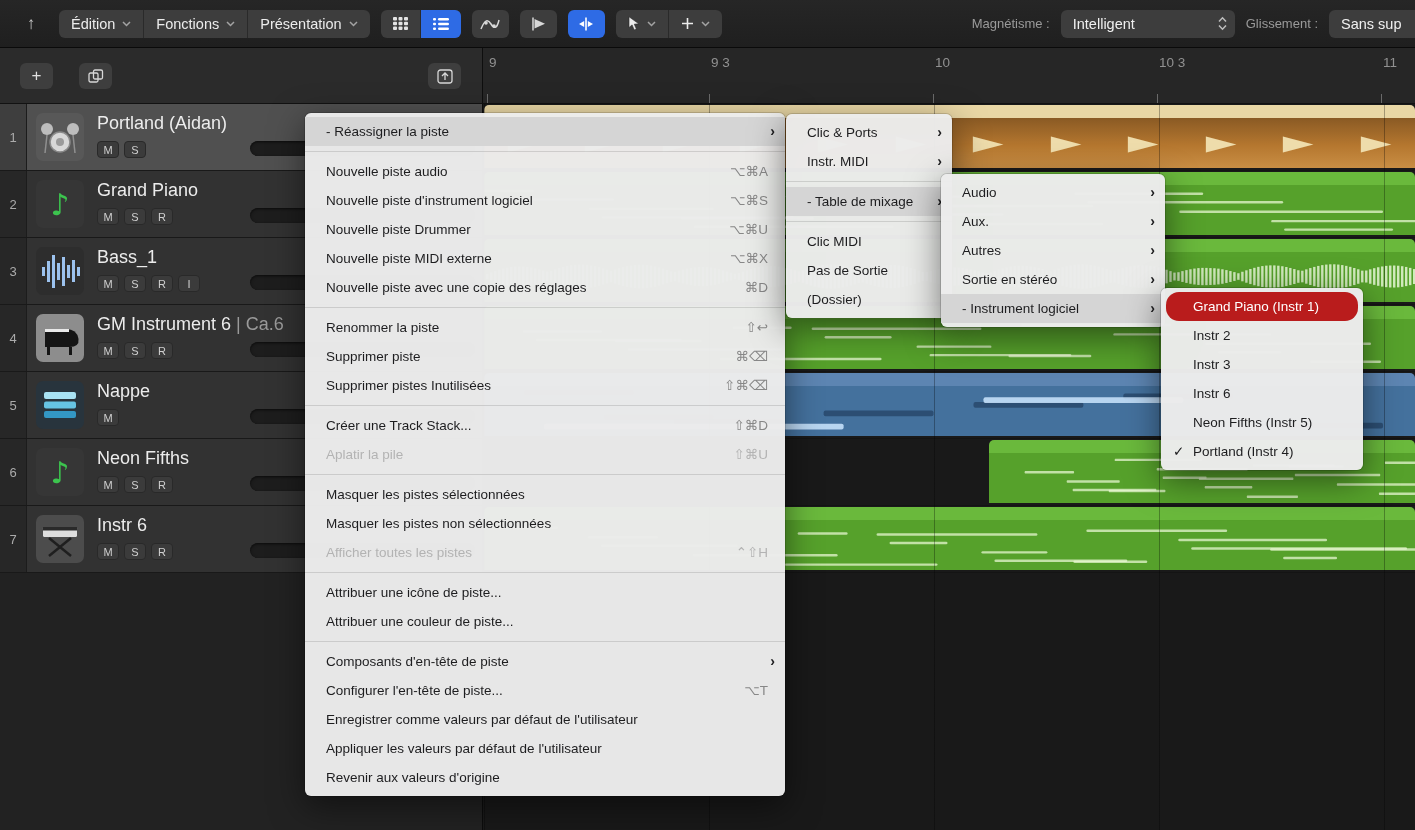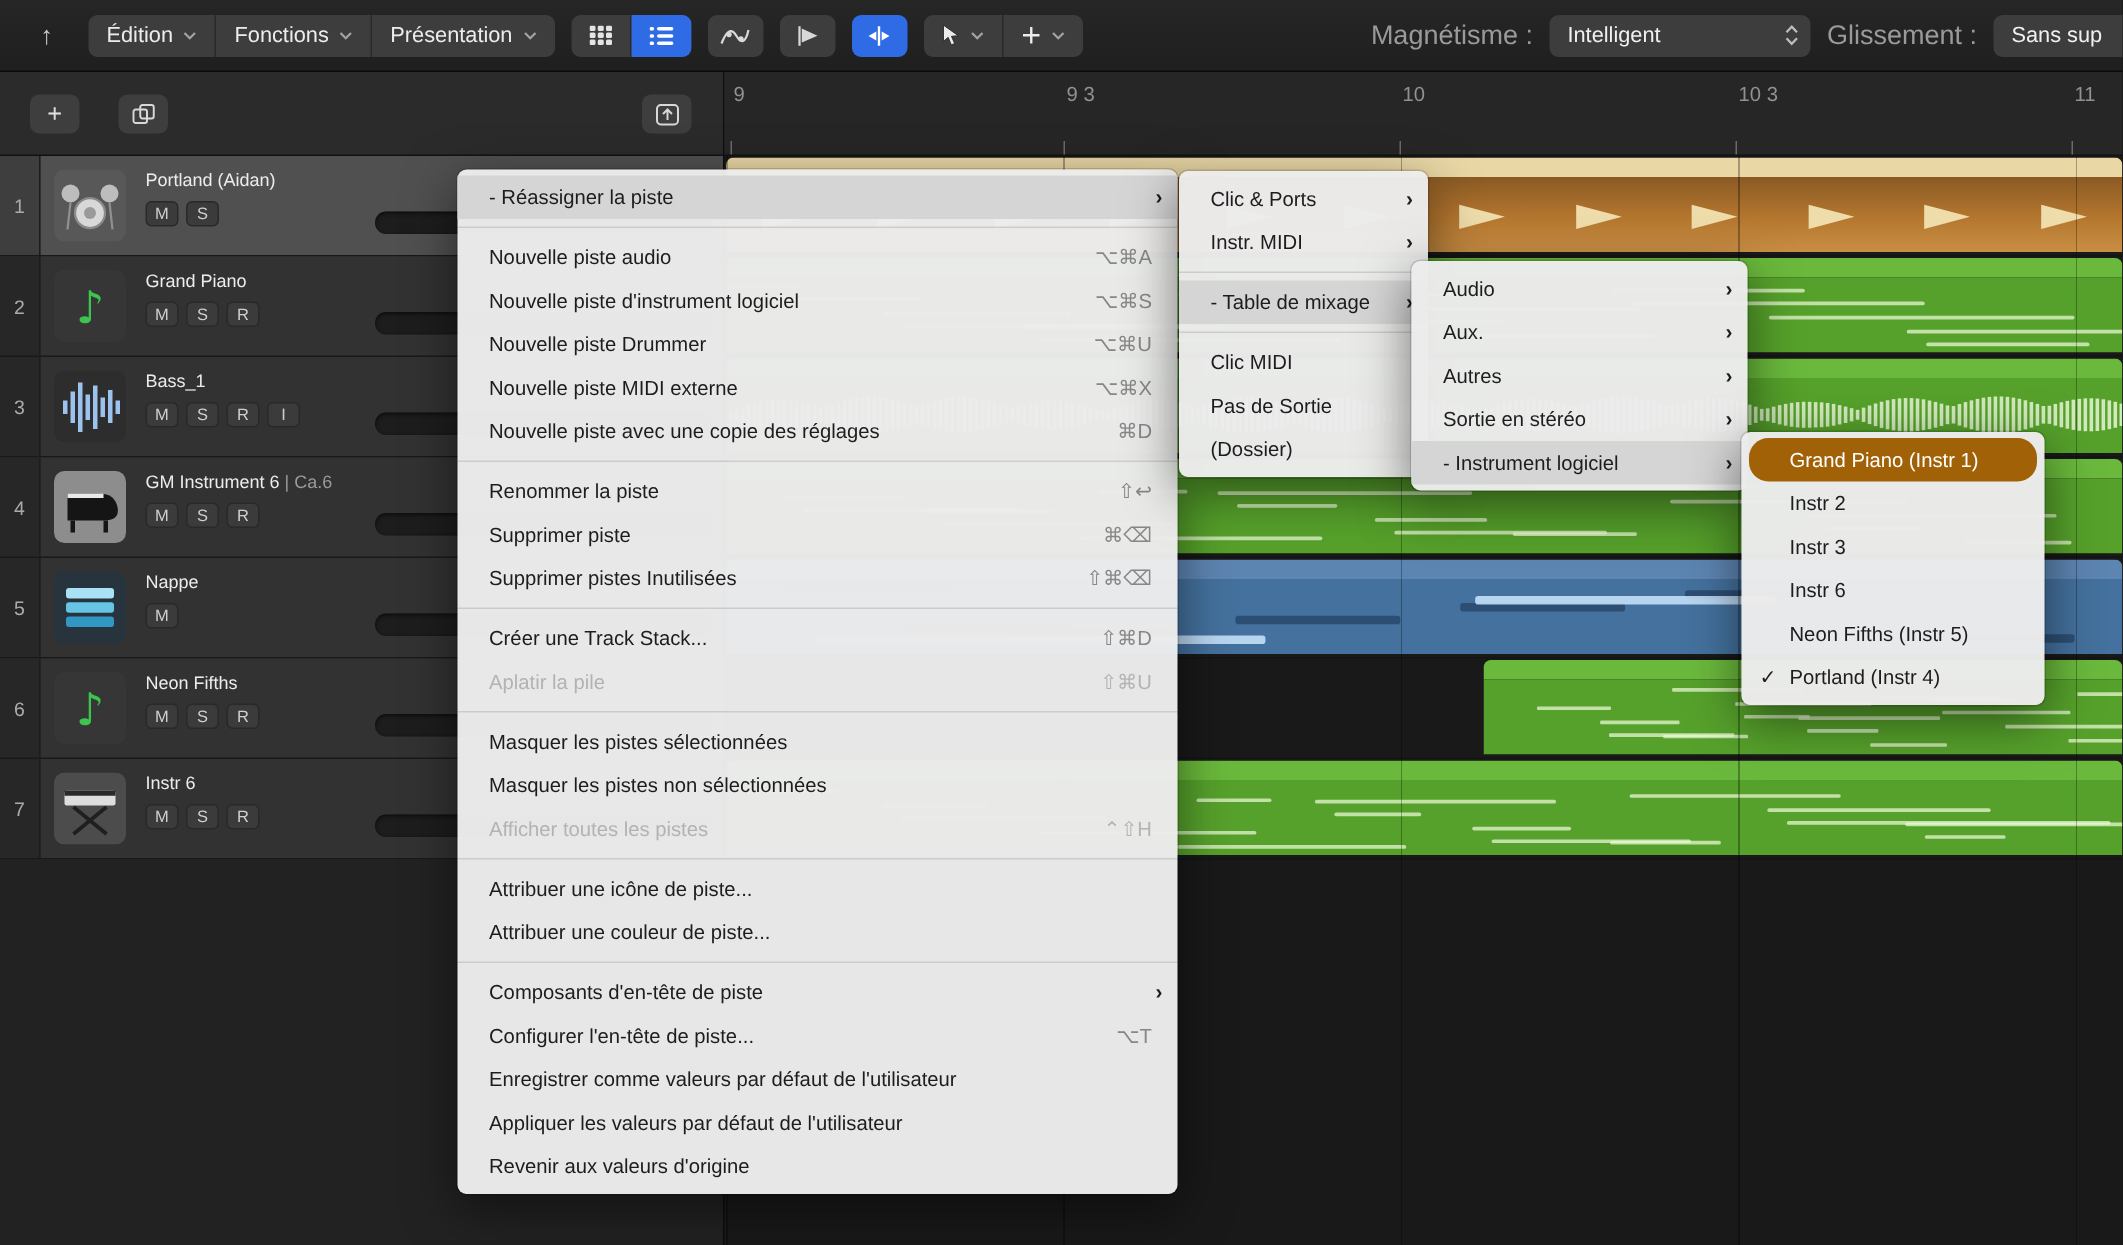--- a/index.html
+++ b/index.html
@@ -20,21 +20,21 @@
   .tb-up{ width:34px; height:27px; display:flex; align-items:center; justify-content:center;
     color:#c9c9c9; font-size:17px; border-radius:6px; }
   .seg{ display:flex; background:#3d3d3d; border-radius:6px; overflow:hidden; height:28px; }
   .seg > .seg-btn{ display:flex; align-items:center; gap:7px; padding:0 12px;
     color:#ececec; font-size:14.5px; white-space:nowrap; }
   .seg > .seg-btn + .seg-btn{ border-left:1px solid #2a2a2a;justify-content:flex-end; }
   .seg-btn.active{ background:#2e6be5; }
   .tb-ic{ width:37px; height:28px; background:#3d3d3d; border-radius:6px;
     display:flex; align-items:center; justify-content:center; }
   .tb-ic.blue{ background:#2e6be5; }
-  .tb-label{ color:#9a9a9a; font-size:18px; white-space:nowrap; }
+  .tb-label{ color:#9a9a9a; font-size:13px; white-space:nowrap; }
   .tb-select{ height:28px; background:#3d3d3d; border-radius:6px; color:#f0f0f0;
     font-size:14.5px; display:flex; align-items:center; justify-content:space-between;
     padding:0 8px 0 12px; gap:10px; white-space:nowrap; }
   .chev{ opacity:.85; }
 
   
   .header-bar{ position:absolute; top:48px; left:0; width:100%; height:56px; }
   .hb-left{ position:absolute; left:0; top:0; width:483px; height:100%;
     background:#2b2b2b; border-bottom:1px solid #121212; border-right:1px solid #0e0e0e; }
   .hb-btn{ position:absolute; top:15px; width:33px; height:26px; background:#3e3e3e;
@@ -49,21 +49,21 @@
   .track-headers{ position:absolute; left:0; top:104px; width:483px; bottom:0;
     background:#222; border-right:1px solid #0c0c0c; }
   .track-row{ position:relative; height:67px; background:#323232;
     border-bottom:1px solid #191919; display:flex; }
   .track-row.selected{ background:#505050; }
   .tnum{ width:27px; background:rgba(0,0,0,.22); color:#ababab; font-size:13px;
     display:flex; align-items:center; justify-content:center; border-right:1px solid #1c1c1c; }
   .ticon{ width:60px; padding:9px 0 0 9px; }
   .ticon svg{ width:48px; height:48px; display:block; }
   .tmain{ flex:1; padding:9px 0 0 10px; position:relative; }
-  .tname{ color:#ececec; font-size:12px; white-space:nowrap; overflow:hidden; }
+  .tname{ color:#ececec; font-size:18px; white-space:nowrap; overflow:hidden; }
   .tname .dim{ color:#9a9a9a;margin-top:20px; }
   .tbtns{ display:flex; gap:5px; margin-top:7px; }
   .tbtn{ min-width:22px; height:17px; padding:0 4px; border-radius:4px; background:#3b3b3b;
     border:1px solid #292929; color:#cfcfcf; font-size:11px;
     display:flex; align-items:center; justify-content:center; }
   .tslider{ position:absolute; left:250px; top:37px; width:225px; height:15px;
     border-radius:8px; background:#1d1d1d; box-shadow:inset 0 1px 3px rgba(0,0,0,.65); }
 
   
   .lanes{ position:absolute; left:484px; top:104px; right:0; bottom:0; background:#191919; }
@@ -88,21 +88,21 @@
 
   
   .menu{ position:absolute; z-index:20; background:rgba(236,236,236,.98);
     border-radius:6px; padding:4px 0; font-size:13.5px; color:#1d1d1f;
     box-shadow:0 10px 34px rgba(0,0,0,.5), 0 0 0 1px rgba(0,0,0,.14); }
   .menu-item{ position:relative; height:29px; line-height:29px; padding:0 24px 0 21px;
     white-space:nowrap; }
   .menu-item .msc{ position:absolute; right:17px; color:#878787; }
   .menu-item .marrow{ position:absolute; right:10px; font-weight:bold; font-size:14px; }
   .menu-item.hl{ background:#d5d5d5; }
-  .menu-item.blue{ background:#a16207; color:#fff; margin:0 5px; border-radius:13px;
+  .menu-item.blue{ background:#b91c1c; color:#fff; margin:0 5px; border-radius:13px;
     padding-left:27px; }
   .menu-item.disabled .mlabel, .menu-item.disabled .msc{ color:#b3b3b3; }
   .menu-sep{ height:1px; background:rgba(0,0,0,.12); margin:5px 0; }
   .menu.gutter .menu-item{ padding-left:32px; }
   .menu.gutter .menu-item.blue{ padding-left:27px; }
   .chk{ position:absolute; left:12px; }
 </style>
 </head>
 <body>
 

